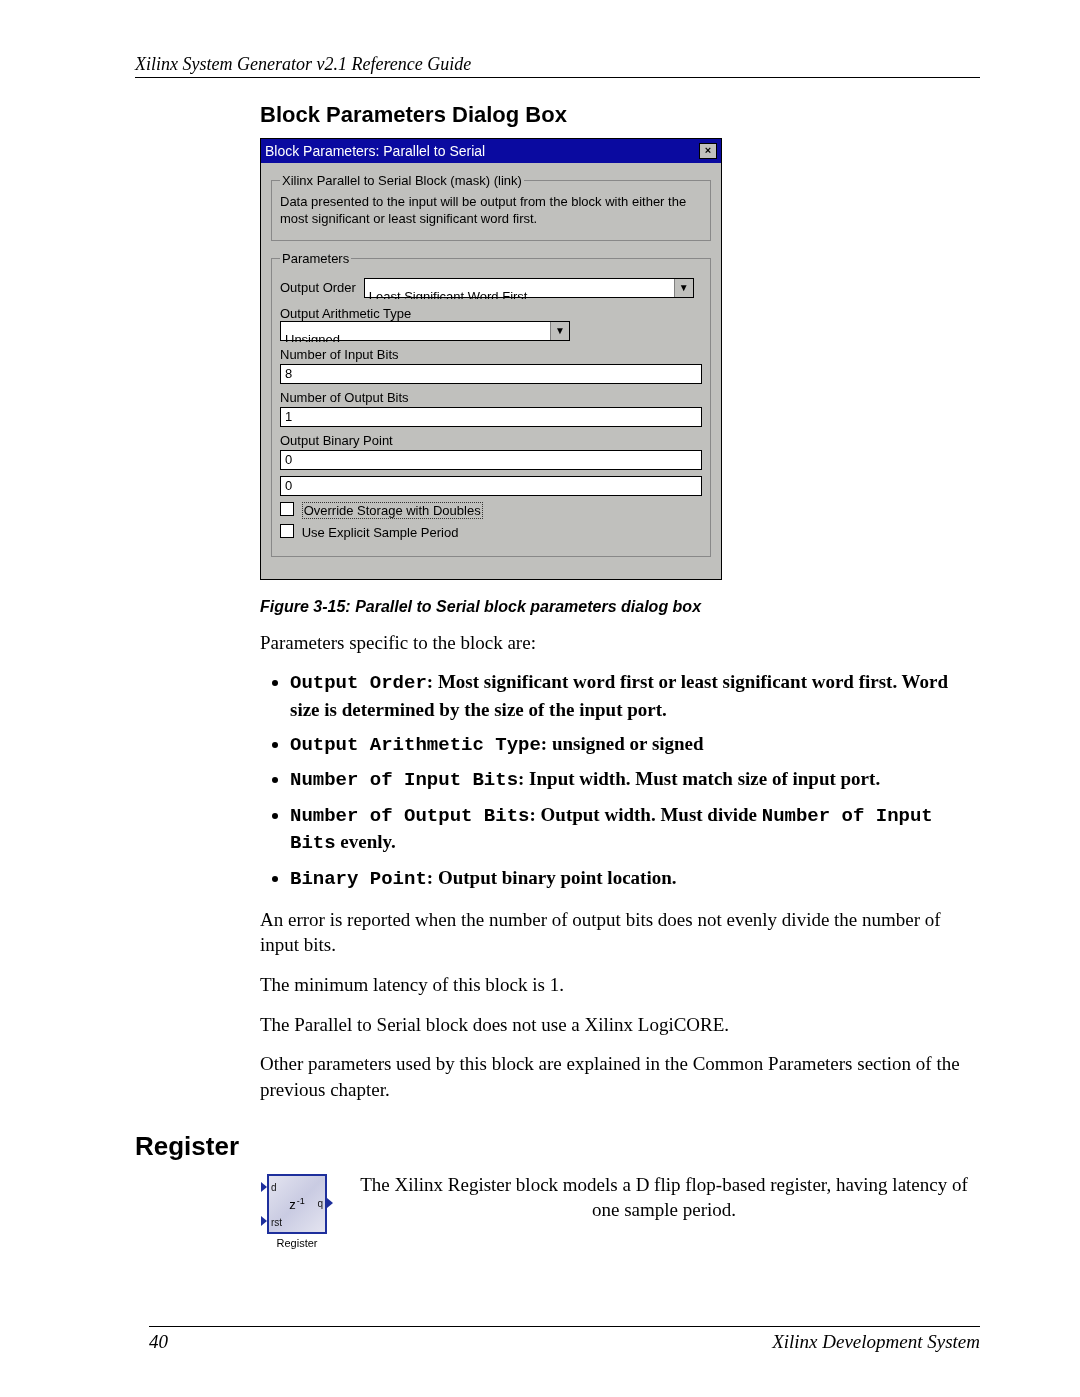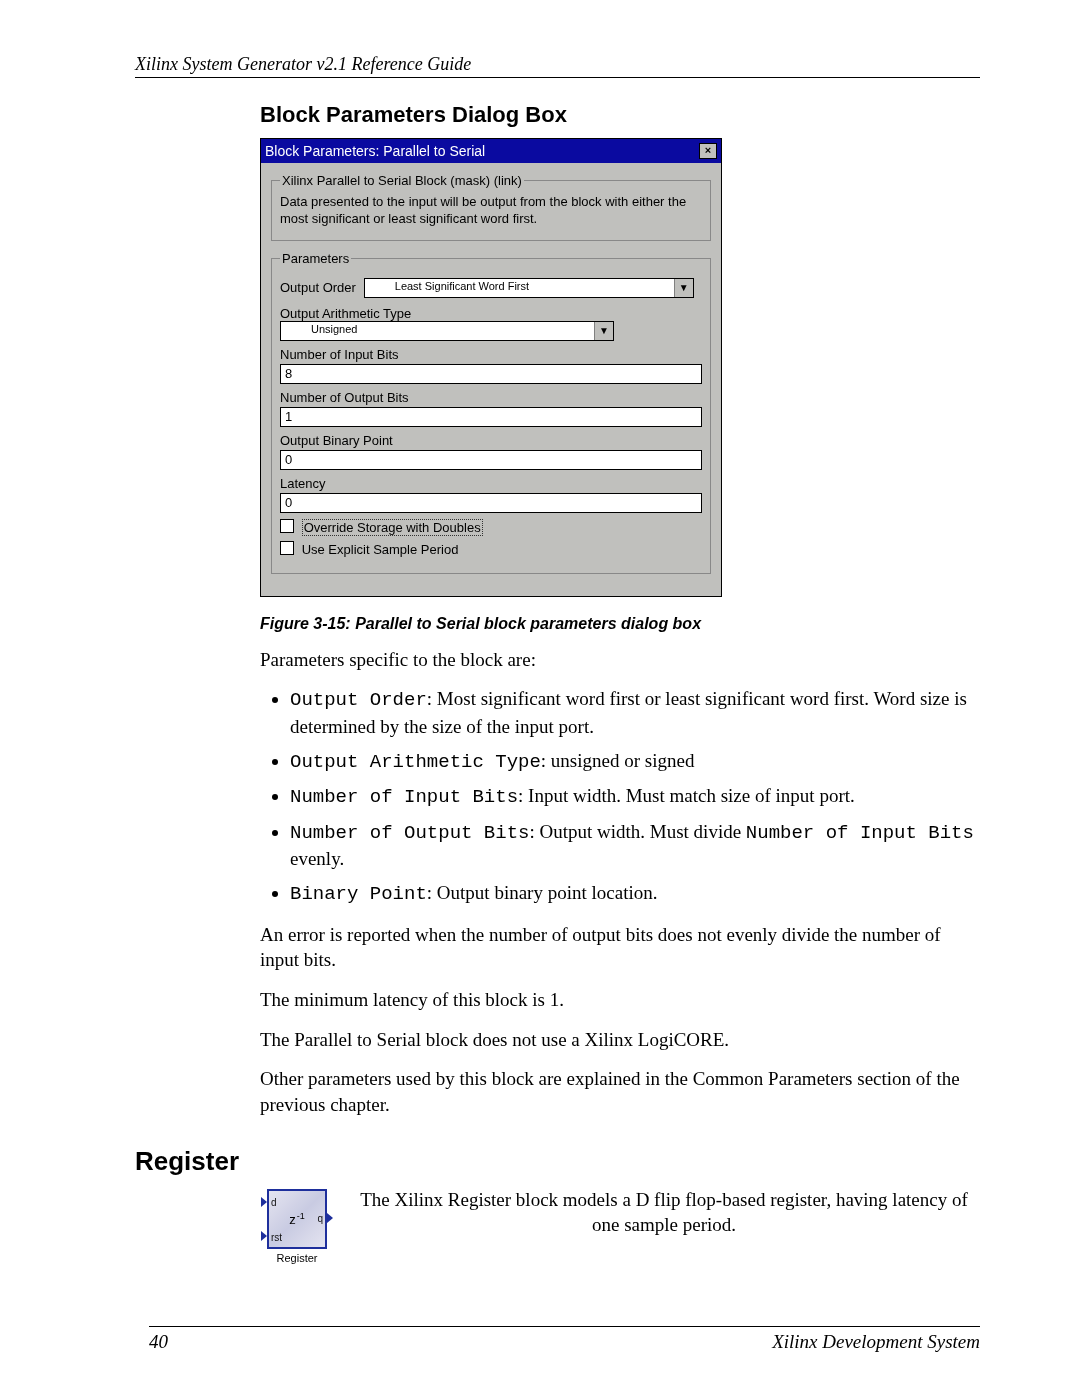--- a/index.html
+++ b/index.html
@@ -101,25 +101,24 @@
     display: inline-flex;
     align-items: stretch;
     border: 1px solid #000;
     background: #fff;
     height: 20px;
     box-sizing: border-box;
     vertical-align: middle;
   }
   .combo .combo-text {
     flex: 1;
-    padding: 1px 4px;
-    font-size: 11px;
+    padding: 10px 4px;
+    font-size: 13px;
     white-space: nowrap;
     overflow: hidden;
-    margin-left: 26px;
   }
   .combo .combo-btn {
     width: 18px;
     background: #c0c0bd;
     border-left: 1px solid #808080;
     display: flex;
     align-items: center;
     justify-content: center;
     font-size: 10px;
   }
@@ -164,20 +163,21 @@
     line-height: 1.35;
   }
   ul.params-list {
     margin: 0 0 14px 125px;
     padding-left: 30px;
     font-size: 19px;
     line-height: 1.35;
   }
   ul.params-list li {
     margin-bottom: 8px;
+    font-weight: bold;
   }
   .mono {
     font-family: "Courier New", Courier, monospace;
   }
   .register-block {
     margin-left: 125px;
     display: flex;
     align-items: flex-start;
   }
   .reg-icon {
@@ -273,21 +273,21 @@
         <div class="param-row">
           <span class="inline-label">Output Order</span>
           <span class="combo" style="width:330px;">
             <span class="combo-text">Least Significant Word First</span>
             <span class="combo-btn">▼</span>
           </span>
         </div>
 
         <div class="param-row">
           <span class="inline-label">Output Arithmetic Type</span>
-          <span class="combo" style="width:334px;">
+          <span class="combo" style="width:290px;">
             <span class="combo-text">Unsigned</span>
             <span class="combo-btn">▼</span>
           </span>
         </div>
 
         <div class="param-row">
           <span class="param-label">Number of Input Bits</span>
           <input class="text-input" value="8" style="">
         </div>
 
@@ -295,21 +295,20 @@
           <span class="param-label">Number of Output Bits</span>
           <input class="text-input" value="1" style="">
         </div>
 
         <div class="param-row">
           <span class="param-label">Output Binary Point</span>
           <input class="text-input" value="0" style="">
         </div>
 
         <div class="param-row">
-          <span class="param-label">Latency</span>
           <input class="text-input" value="0" style="">
         </div>
 
         <div class="cb-row">
           <span class="cb"></span>
           <span class="dotted">Override Storage with Doubles</span>
         </div>
         <div class="cb-row">
           <span class="cb"></span>
           <span>Use Explicit Sample Period</span>

